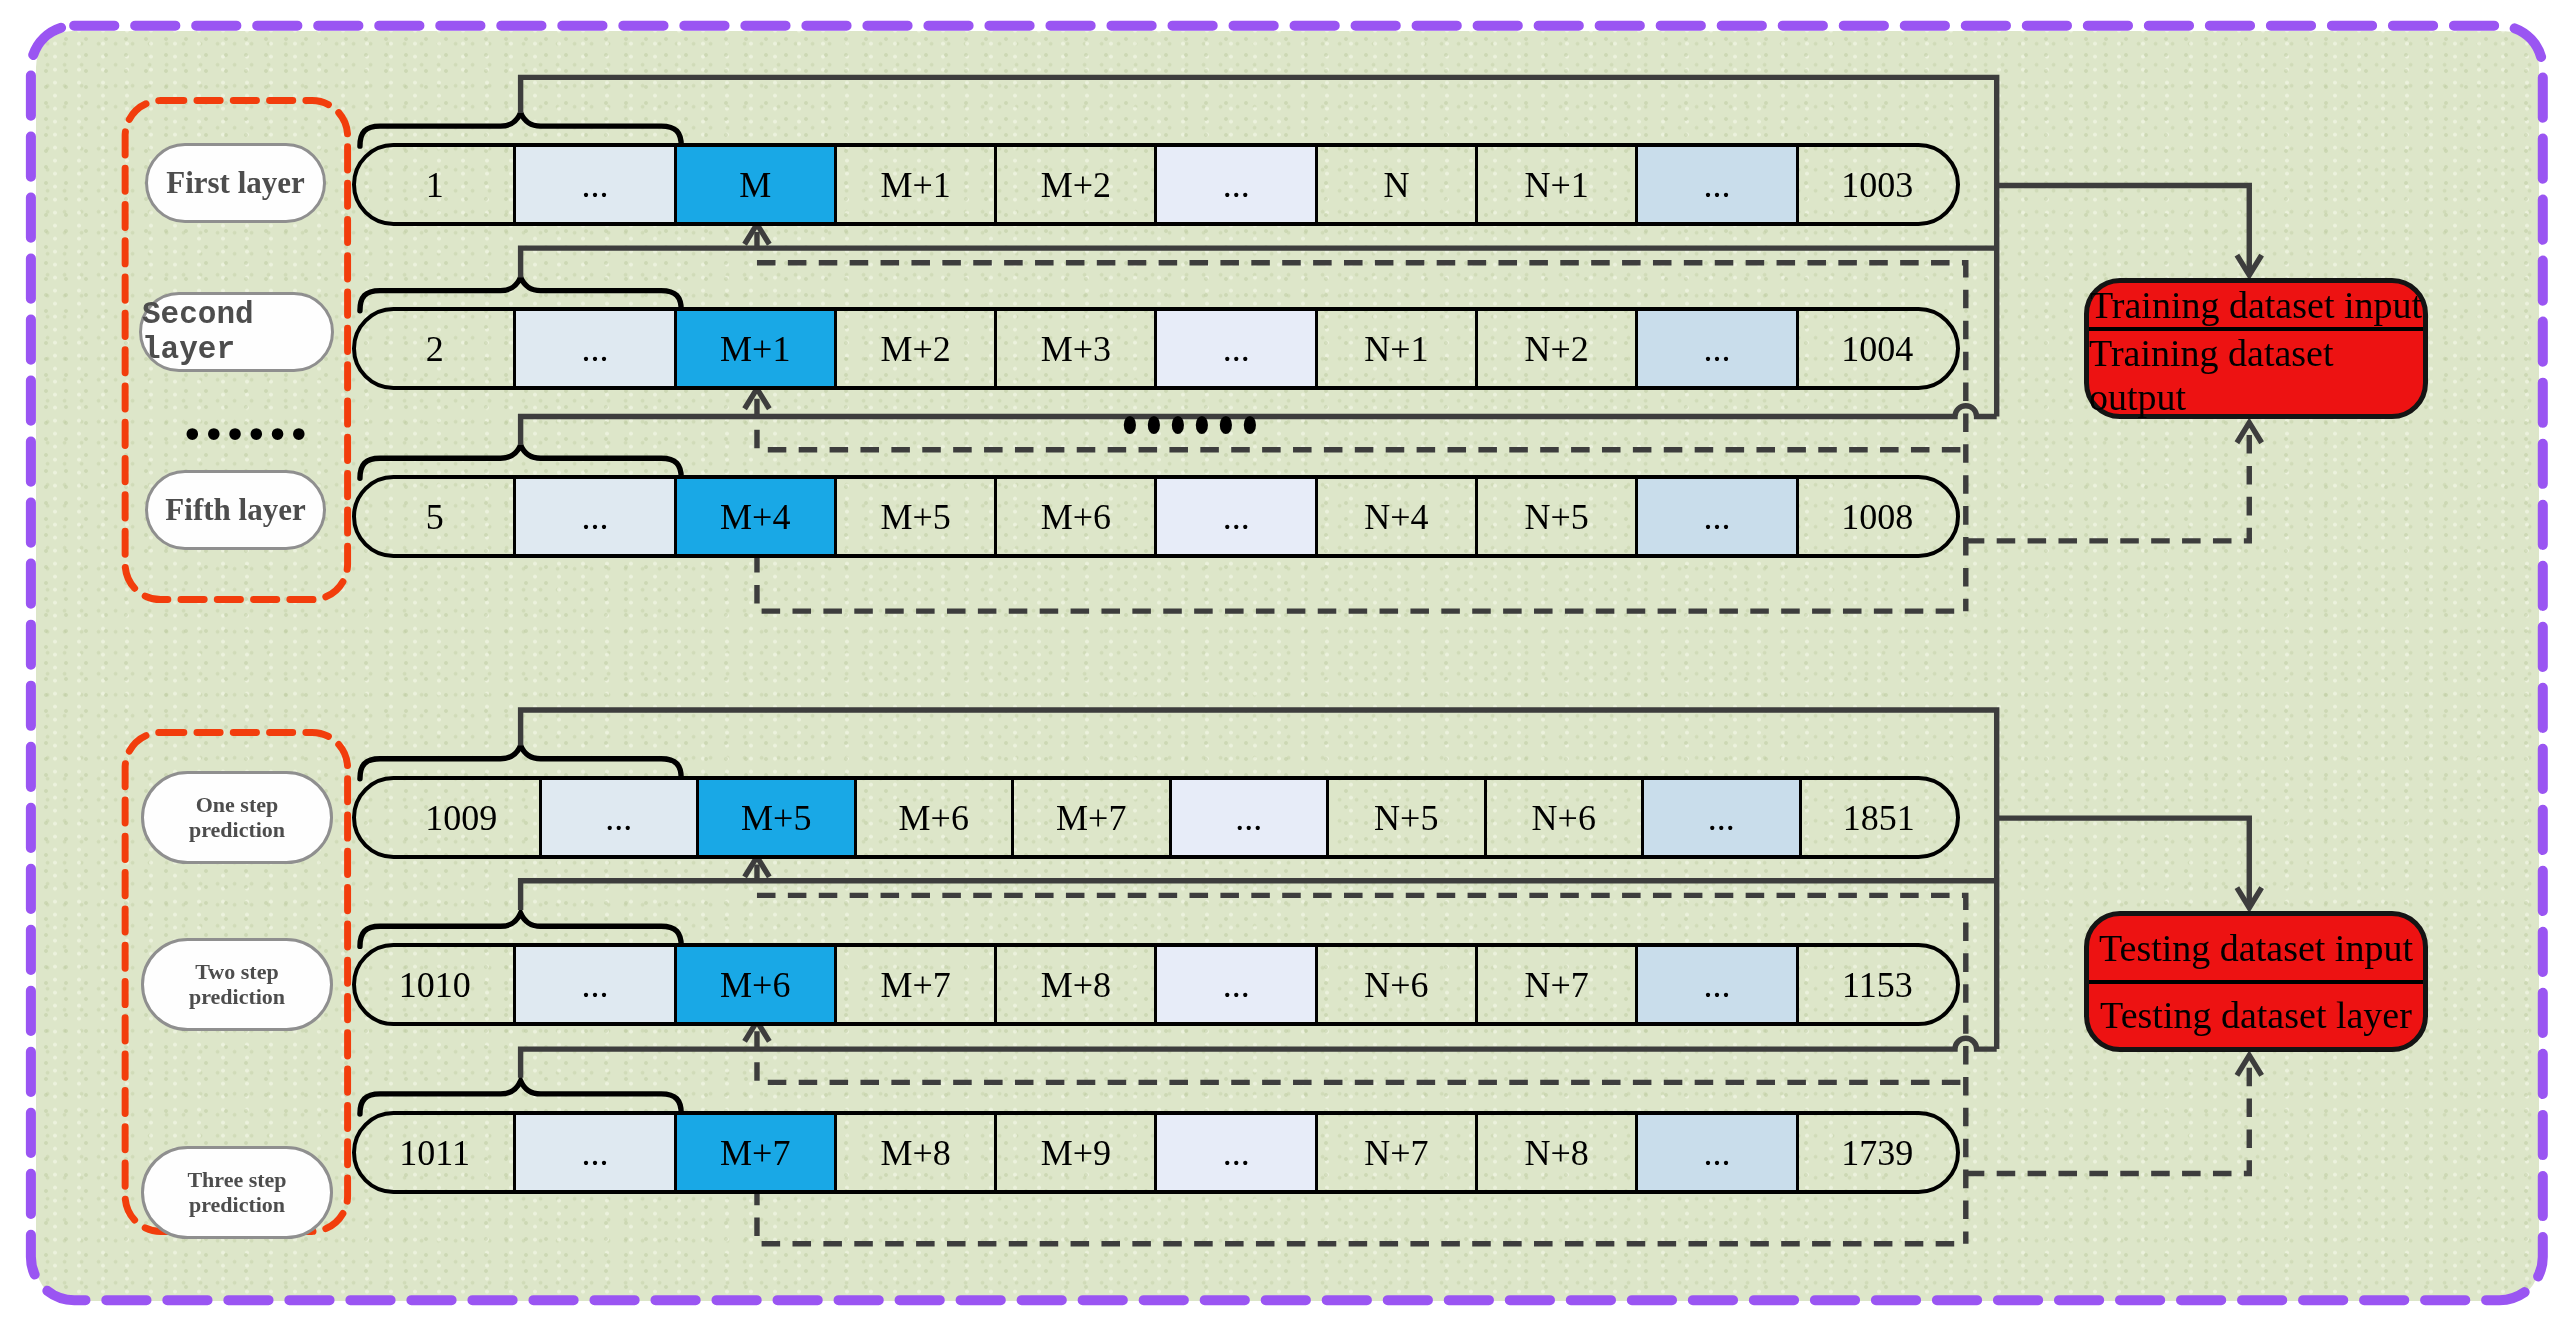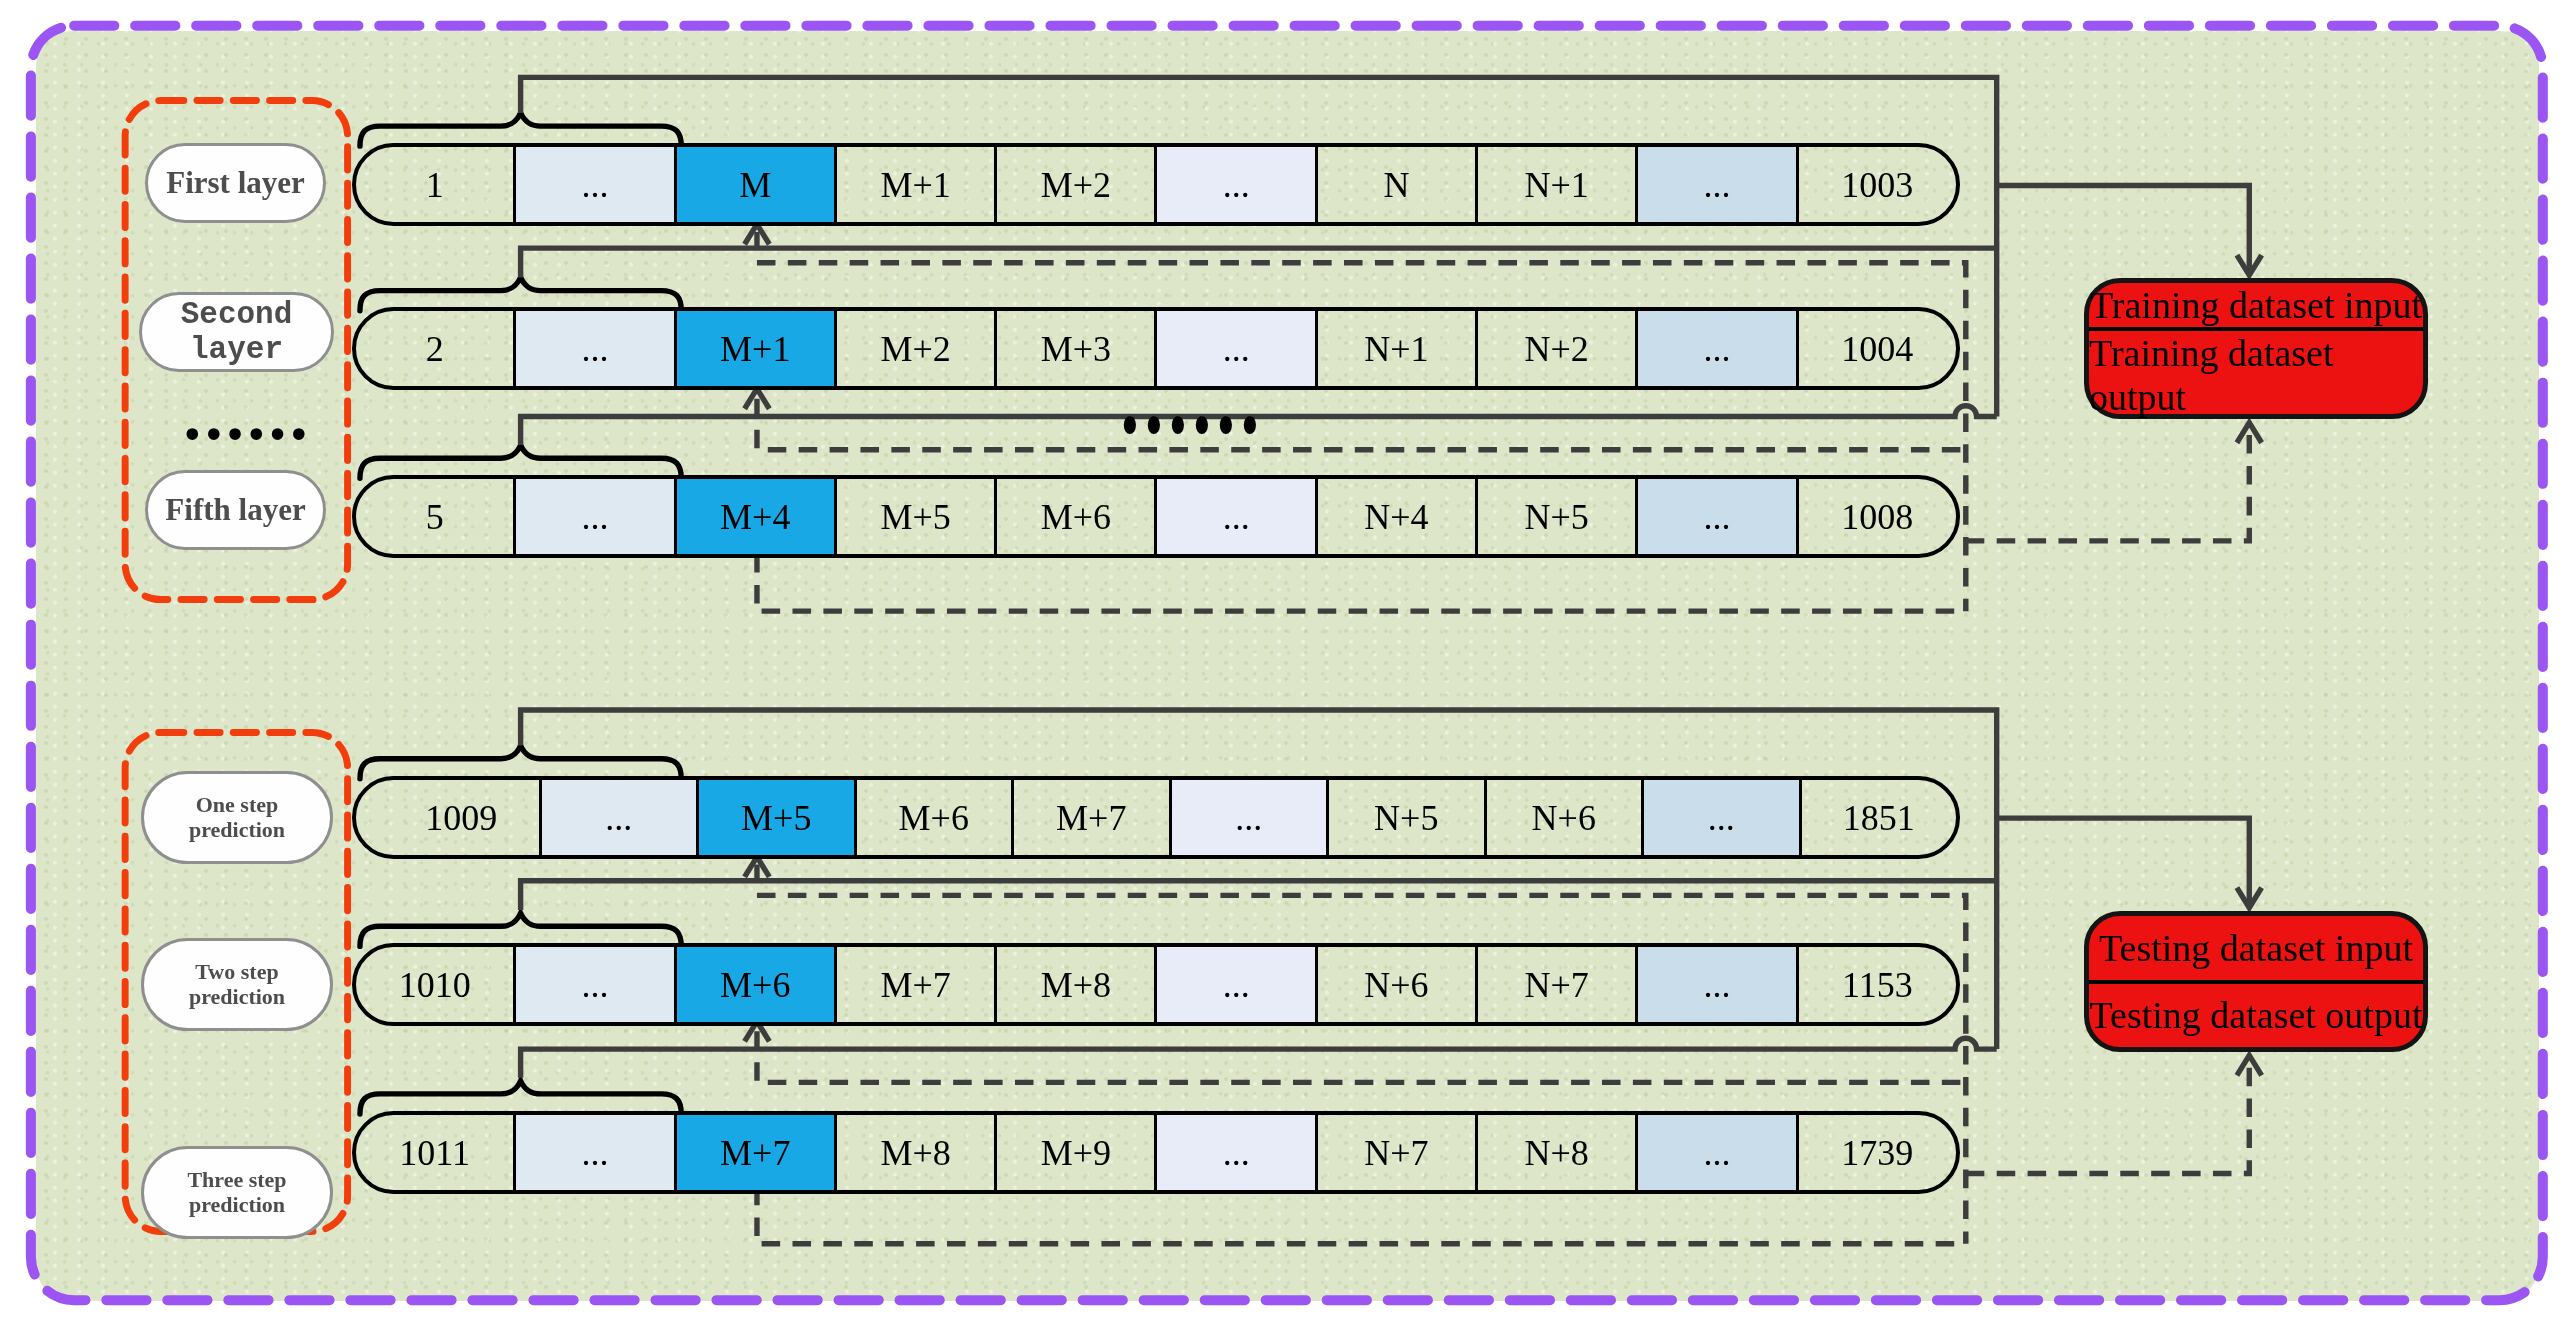--- a/index.html
+++ b/index.html
@@ -22,21 +22,21 @@
   svg.overlay{position:absolute;left:0;top:0;width:2576px;height:1332px;}
   .purple-border{fill:none;stroke:var(--outer_border);stroke-width:13;stroke-dasharray:52 27;stroke-linecap:round;}
   .orange-border{fill:none;stroke:var(--group_border);stroke-width:9;stroke-dasharray:30 17;stroke-linecap:round;}
   .brace{fill:none;stroke:#000;stroke-width:7;stroke-linecap:round;}
   .conn-solid{fill:none;stroke:var(--connector);stroke-width:7;}
   .conn-dashed{fill:none;stroke:var(--connector);stroke-width:7;stroke-dasharray:24 16;}
   .chevron{fill:none;stroke:var(--connector);stroke-width:7;stroke-linejoin:miter;}
 
   .oval{position:absolute;background:#fefefe;border:3.9px solid var(--oval_border);border-radius:54px;
         display:flex;flex-direction:column;align-items:center;justify-content:center;
-        color:var(--oval_text);font-weight:bold;text-align:center;box-sizing:border-box;}
+        color:var(--oval_text);font-weight:bold;text-align:left;box-sizing:border-box;}
   .oval.single{font-size:31px;}
   .oval.double{font-size:22px;line-height:1.12;}
 
   .row{position:absolute;left:352px;width:1608px;height:83px;border:4.6px solid var(--row_border);
        border-radius:42px;box-sizing:border-box;display:flex;overflow:hidden;}
   .cell{flex:1 1 0;display:flex;align-items:center;justify-content:center;
         font-size:36px;color:#000;box-sizing:border-box;}
   .cell + .cell{border-left:3.9px solid #000;}
   .cell.tint_a{background:var(--tint_a);}
   .cell.tint_b{background:var(--tint_b);}
@@ -201,17 +201,17 @@
         <div class="cell">1739</div>
       </div>
     </div>
 
   <div class="dataset-box" style="top:278px;">
     <div class="half">Training dataset input</div>
     <div class="half bottom">Training dataset output</div>
   </div>
   <div class="dataset-box" style="top:911px;">
     <div class="half">Testing dataset input</div>
-    <div class="half bottom">Testing dataset output</div>
+    <div class="half bottom">Testing dataset layer</div>
   </div>
 
 </div>
 
 
 </body></html>

